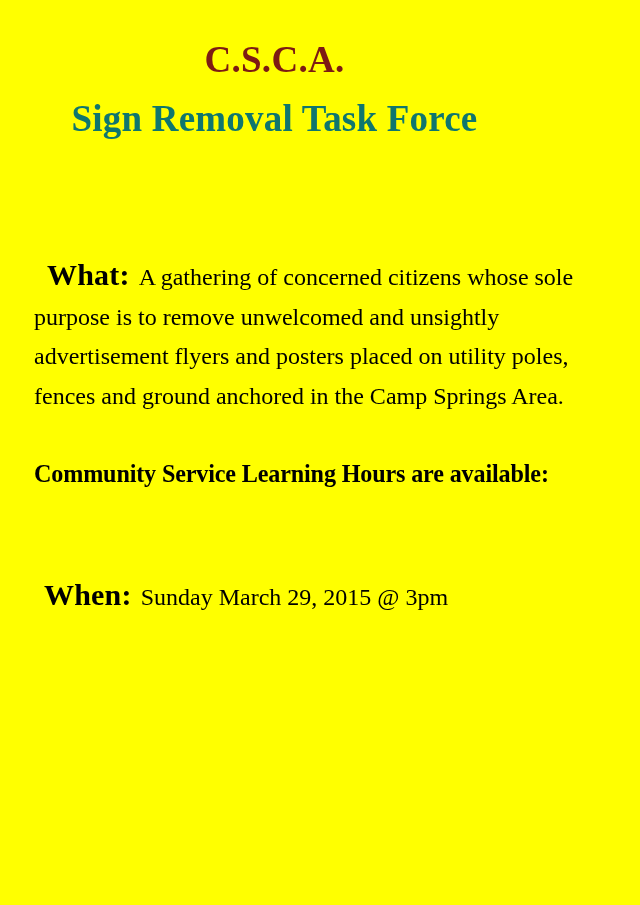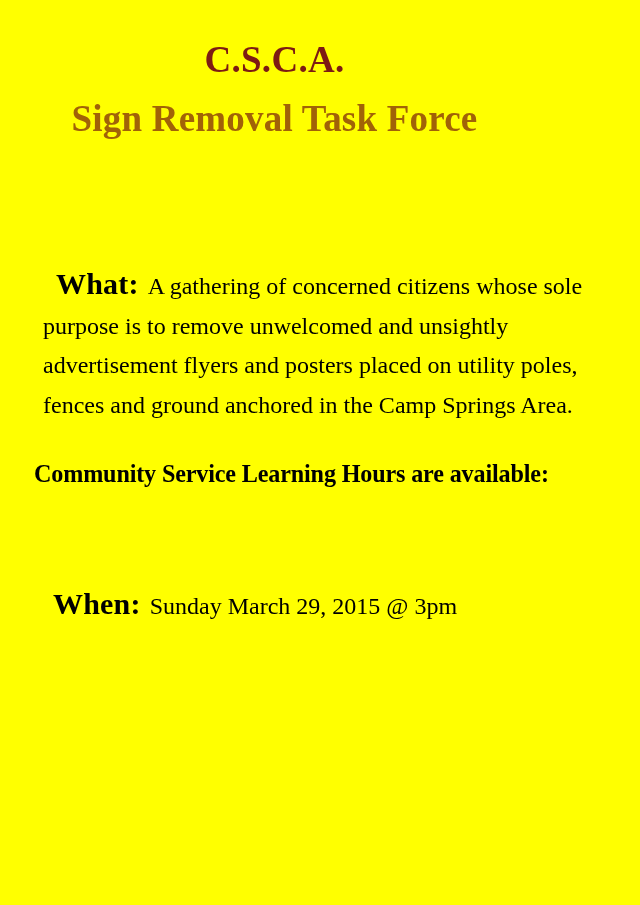--- a/index.html
+++ b/index.html
@@ -41,31 +41,31 @@
     color: #7d1b13;
   }
   .title-line2 {
     display: block;
     margin-top: 15px;
     font-family: "Liberation Serif", "DejaVu Serif", serif;
     font-weight: bold;
     font-size: 37px;
     line-height: 44px;
     letter-spacing: 0.2px;
-    color: #a16207;
+    color: #0f766e;
   }
 
   
   .section {
     position: absolute;
     left: 34px;
     width: 578px;
   }
   .section p {
-    margin: 9px;
+    margin: 0;
     font-size: 24px;
     line-height: 39.5px;
     text-align: left;
   }
   .lead {
     font-weight: bold;
     font-size: 30px;
     letter-spacing: 0.2px;
   }
   .lead-indent {

